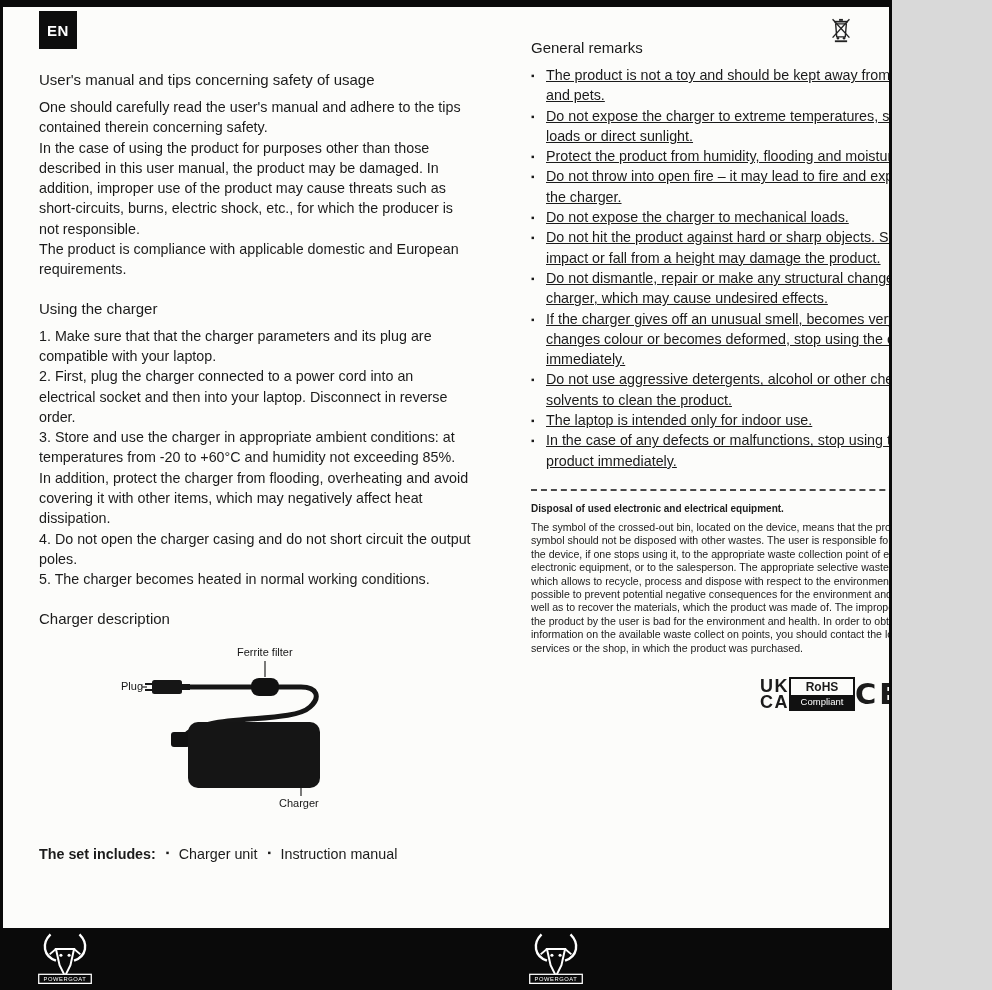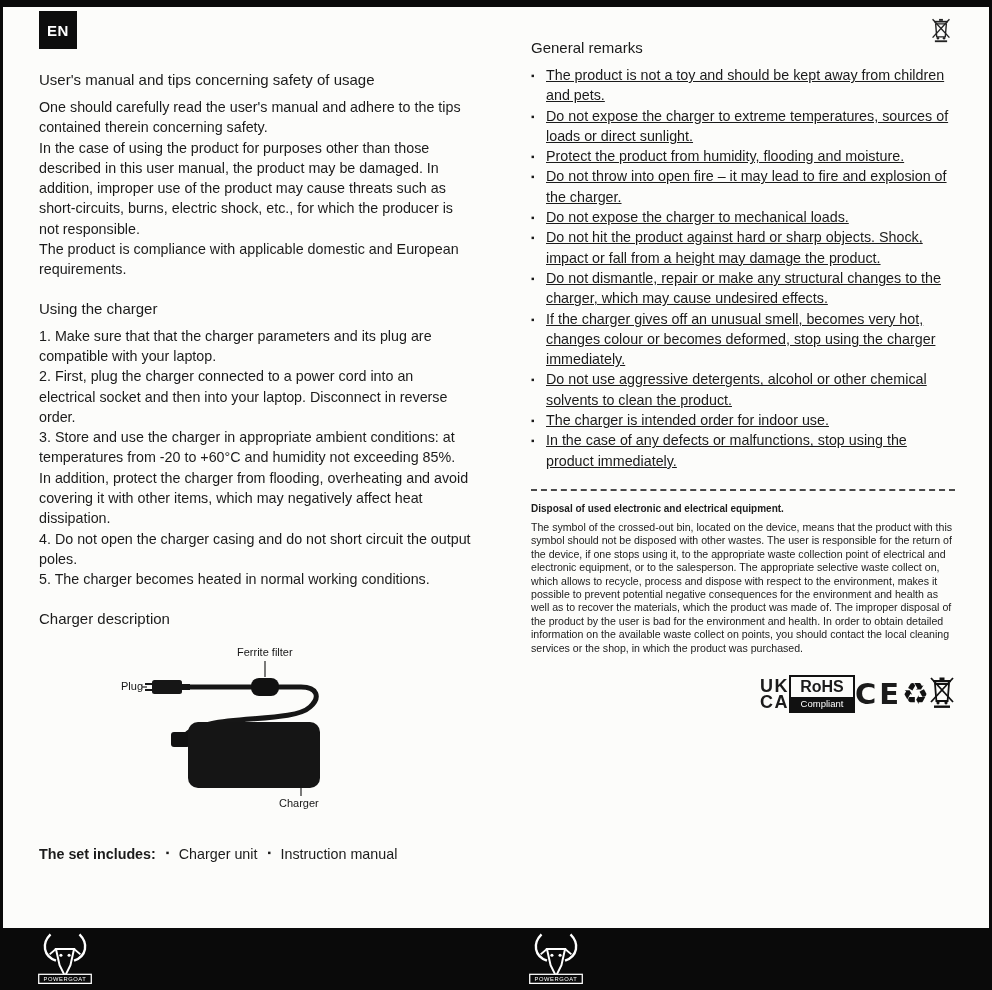--- a/index.html
+++ b/index.html
@@ -1,17 +1,17 @@
 <!DOCTYPE html>
 <html><head>
 <meta charset="utf-8">
 <style>
   html,body { margin:0; padding:0; background:#d9d9d9; }
   .page {
-    width:992px; height:990px; box-sizing:border-box; position:relative;
+    width:892px; height:990px; box-sizing:border-box; position:relative;
     background:#fcfcfa; color:#1b1b1b; overflow:hidden;
     border-top:7px solid #0a0a0a; border-left:3px solid #0a0a0a; border-right:3px solid #0a0a0a;
     font-family:"Liberation Sans", sans-serif;
   }
   .columns { display:grid; grid-template-columns:432px 424px; column-gap:60px; padding:2px 30px 0 36px; }
 
   .en-badge {
     width:38px; height:38px; background:#0d0d0d; color:#fff;
     display:flex; align-items:center; justify-content:center;
     font-weight:700; font-size:15px; letter-spacing:0.5px; margin-top:2px;
@@ -43,21 +43,21 @@
 
   .set-line { display:flex; align-items:baseline; gap:10px; margin-top:30px; font-size:14.3px; }
   .set-label { font-weight:700; }
   .set-item { position:relative; padding-left:13px; }
   .set-item::before { content:"▪"; position:absolute; left:0; top:1px; font-size:10px; }
 
   
   .marks { display:flex; align-items:center; justify-content:flex-end; margin-top:20px; }
   .ukca { font-weight:700; font-size:18px; line-height:16px; letter-spacing:1.5px; }
   .rohs { border:2.5px solid #111; width:62px; text-align:center; }
-  .rohs-name { font-weight:700; font-size:16px; padding:1px 0 0 0; }
+  .rohs-name { font-weight:700; font-size:12px; padding:1px 0 0 0; }
   .rohs-sub { background:#111; color:#fff; font-size:9.5px; padding:1px 0 2px 0; margin-top:1px; }
   .ce { font-weight:700; font-size:29px; letter-spacing:3px; font-family:"DejaVu Sans", sans-serif; }
   .recycle { font-size:30px; line-height:1; color:#111; font-family:"DejaVu Sans", sans-serif; }
 
   .corner-icon { position:absolute; top:10px; right:38px; }
 
   .footer-bar { position:absolute; left:0; right:0; bottom:0; height:62px; background:#0a0a0a; }
   .logo { position:absolute; bottom:4px; width:58px; height:56px; }
   .logo-left { left:33px; }
   .logo-center { left:524px; }
@@ -144,21 +144,21 @@
       <ul class="bullets">
         <li>The product is not a toy and should be kept away from children and pets.</li>
         <li>Do not expose the charger to extreme temperatures, sources of loads or direct sunlight.</li>
         <li>Protect the product from humidity, flooding and moisture.</li>
         <li>Do not throw into open fire – it may lead to fire and explosion of the charger.</li>
         <li>Do not expose the charger to mechanical loads.</li>
         <li>Do not hit the product against hard or sharp objects. Shock, impact or fall from a height may damage the product.</li>
         <li>Do not dismantle, repair or make any structural changes to the charger, which may cause undesired effects.</li>
         <li>If the charger gives off an unusual smell, becomes very hot, changes colour or becomes deformed, stop using the charger immediately.</li>
         <li>Do not use aggressive detergents, alcohol or other chemical solvents to clean the product.</li>
-        <li>The charger is intended order for indoor use.</li>
+        <li>The laptop is intended only for indoor use.</li>
         <li>In the case of any defects or malfunctions, stop using the product immediately.</li>
       </ul>
 
       <hr class="divider">
 
       <div class="disposal-heading">Disposal of used electronic and electrical equipment.</div>
       <div class="disposal-body">The symbol of the crossed-out bin, located on the device, means that the product with this symbol should not be disposed with other wastes. The user is responsible for the return of the device, if one stops using it, to the appropriate waste collection point of electrical and electronic equipment, or to the salesperson. The appropriate selective waste collect on, which allows to recycle, process and dispose with respect to the environment, makes it possible to prevent potential negative consequences for the environment and health as well as to recover the materials, which the product was made of. The improper disposal of the product by the user is bad for the environment and health. In order to obtain detailed information on the available waste collect on points, you should contact the local cleaning services or the shop, in which the product was purchased.</div>
 
       <div class="marks">
         <div class="ukca">

